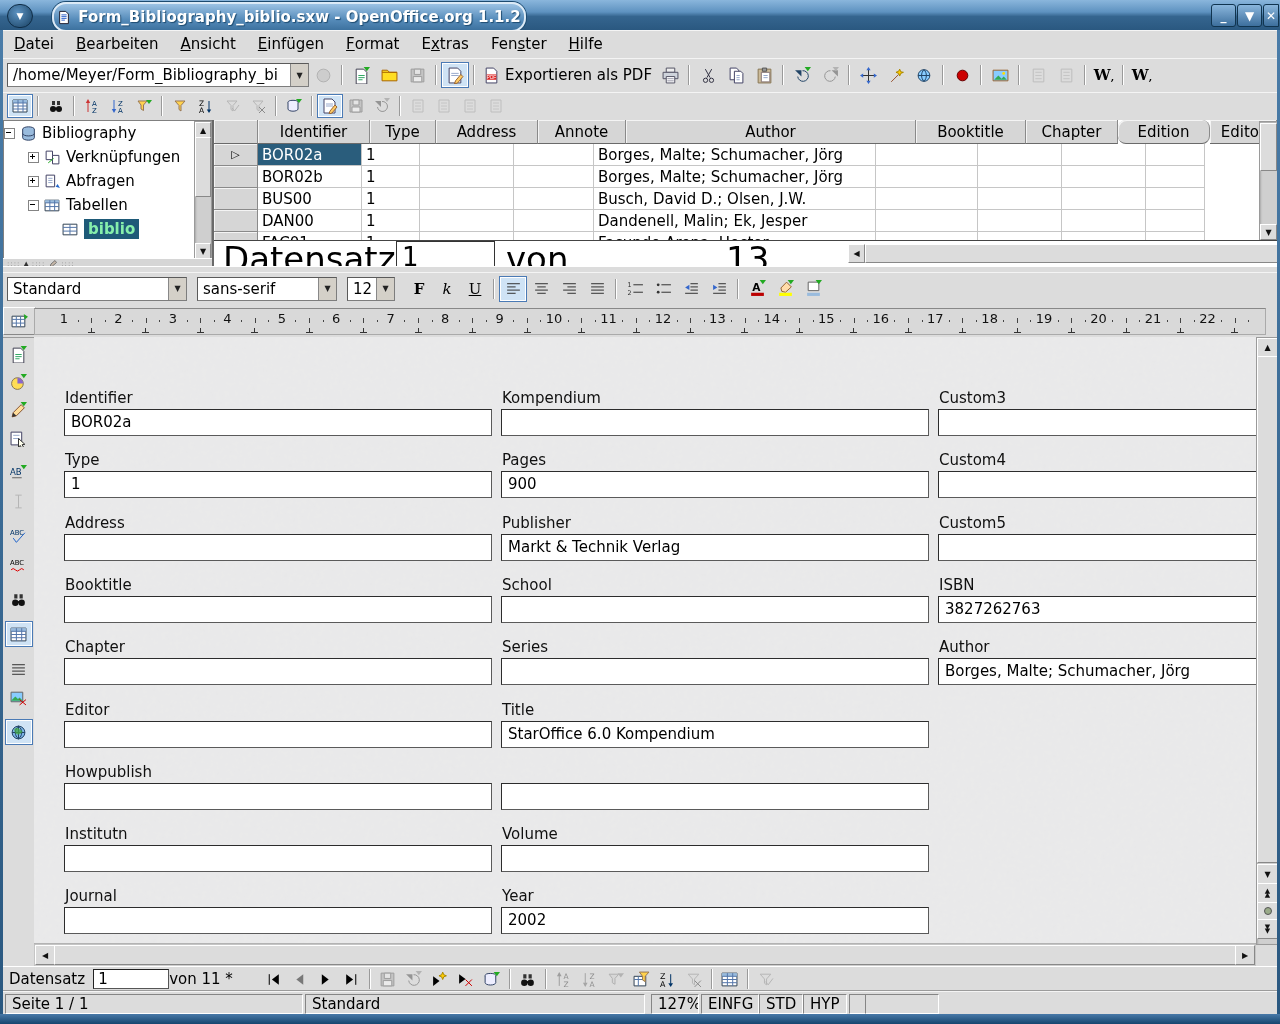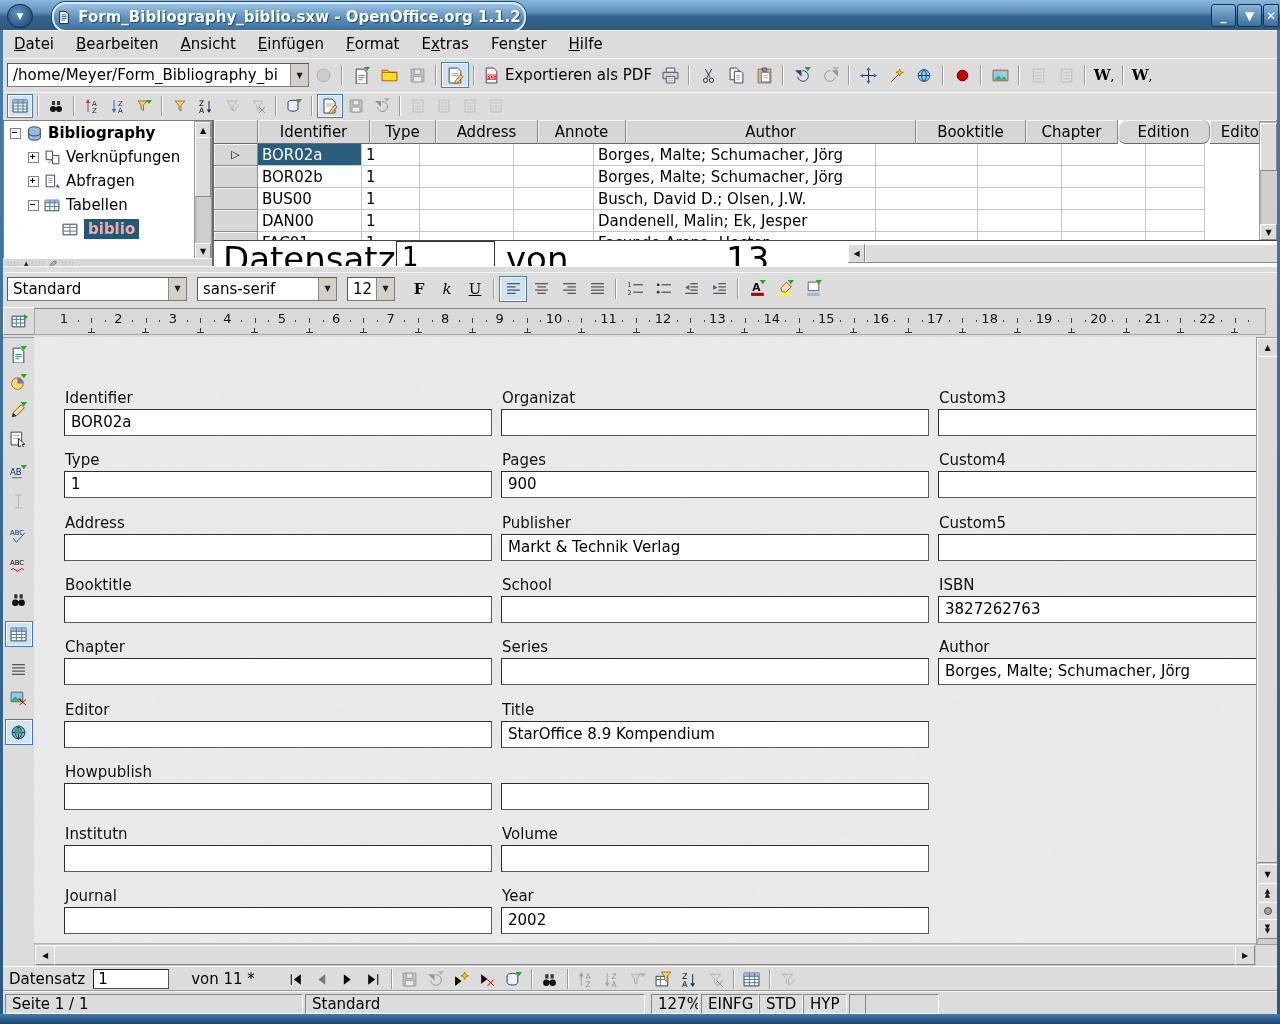--- a/index.html
+++ b/index.html
@@ -41,21 +41,21 @@
   .cbtn{width:17px;height:100%;background:#d4d0c8;border-left:1px solid #888;display:flex;align-items:center;justify-content:center;font-size:8px;color:#222;}
   .wglyph{font-family:"DejaVu Serif","Liberation Serif",serif;font-weight:bold;font-size:15px;}
   
   #explorer{left:3px;top:120px;width:209px;height:138px;background:#fff;border:1px solid #808080;border-bottom-color:#fff;border-right:none;}
   .titem{display:flex;align-items:center;height:24px;gap:5px;}
   .texp{width:9px;height:9px;border:1px solid #848484;background:#fff;position:relative;flex:0 0 auto;}
   .texp:before{content:"";position:absolute;left:1px;top:3px;width:5px;height:1px;background:#000;}
   .texp.plus:after{content:"";position:absolute;left:3px;top:1px;width:1px;height:5px;background:#000;}
   .ticon{width:17px;height:17px;flex:0 0 auto;}
   .tlabel{white-space:nowrap;}
-  .tsel{background:#1e5a78;color:#fca5a5;font-weight:bold;padding:1px 4px;}
+  .tsel{background:#1e5a78;color:#86efac;font-weight:bold;padding:1px 4px;}
   
   .sb{background:#cfcfcf;border:1px solid #9a9a9a;box-shadow:inset 1px 1px 2px #aaa;}
   .sbtn{background:#dcdcdc;border:1px solid #888;border-top-color:#fff;border-left-color:#fff;display:flex;align-items:center;justify-content:center;font-size:8px;color:#111;}
   .sthumb{background:#dcdcdc;border:1px solid #888;border-top-color:#fff;border-left-color:#fff;}
   
   #grid{left:214px;top:120px;width:1063px;height:120px;background:#fff;overflow:hidden;}
   .gh{background:#d6d6d6;border-right:1px solid #8a8a8a;border-bottom:1px solid #6a6a6a;box-shadow:inset 1px 1px 0 #f4f4f4;display:flex;align-items:center;justify-content:center;height:24px;box-sizing:border-box;}
   .gc{border-right:1px solid #c6c6c6;border-bottom:1px solid #c6c6c6;height:22px;box-sizing:border-box;padding:0 4px;display:flex;align-items:center;white-space:nowrap;overflow:hidden;}
   .gsel{background:#2a5d7c;color:#fff;}
   .rowsel{background:#d6d6d6;border-right:1px solid #8a8a8a;border-bottom:1px solid #8a8a8a;box-shadow:inset 1px 1px 0 #f4f4f4;display:flex;align-items:center;justify-content:center;height:22px;box-sizing:border-box;font-size:11px;}
@@ -391,21 +391,21 @@
       </div>
       <div class="tbtn sm dis">
         <svg viewBox="0 0 16 16">
           <path d="M3 2h10v12H3z" fill="#ddd" stroke="#999"></path>
           <path d="M5 5h6M5 8h6M5 11h6" stroke="#aaa"></path>
         </svg>
       </div>
     </div>
 
   <div id="explorer" class="abs">
-      <div class="titem" style="padding-left: 6px; font-weight: bold;">
+      <div class="titem" style="">
         <span class="texp"></span>
         <span class="ticon">
           <svg viewBox="0 0 16 16">
             <ellipse cx="8" cy="4" rx="5.5" ry="2.3" fill="#9bd" stroke="#346"></ellipse>
             <path d="M2.5 4v8c0 1.3 2.5 2.3 5.5 2.3s5.5-1 5.5-2.3V4" fill="#9bd" stroke="#346"></path>
             <path d="M2.5 8c0 1.3 2.5 2.3 5.5 2.3S13.5 9.3 13.5 8" fill="none" stroke="#346"></path>
           </svg>
         </span>
         <span class="tlabel">Bibliography</span>
       </div>
@@ -895,32 +895,32 @@
         <div class="flabel" style="left: 31px; top: 301.2px;">Chapter</div>
         <div class="ffield" style="left: 30px; top: 321.2px; width: 420px;"></div>
         <div class="flabel" style="left: 31px; top: 363.5px;">Editor</div>
         <div class="ffield" style="left: 30px; top: 383.5px; width: 420px;"></div>
         <div class="flabel" style="left: 31px; top: 425.8px;">Howpublish</div>
         <div class="ffield" style="left: 30px; top: 445.8px; width: 420px;"></div>
         <div class="flabel" style="left: 31px; top: 488.1px; text-align: center;">Institutn</div>
         <div class="ffield" style="left: 30px; top: 508.1px; width: 420px;"></div>
         <div class="flabel" style="left: 31px; top: 550.4px;">Journal</div>
         <div class="ffield" style="left: 30px; top: 570.4px; width: 420px;"></div>
-        <div class="flabel" style="left: 468px; top: 52px;">Organizat</div>
+        <div class="flabel" style="left: 468px; top: 52px;">Kompendium</div>
         <div class="ffield" style="left: 467px; top: 72px; width: 420px;"></div>
         <div class="flabel" style="left: 468px; top: 114.3px;">Pages</div>
         <div class="ffield" style="left: 467px; top: 134.3px; width: 420px;">900</div>
         <div class="flabel" style="left: 468px; top: 176.6px;">Publisher</div>
         <div class="ffield" style="left: 467px; top: 196.6px; width: 420px;">Markt &amp; Technik Verlag</div>
         <div class="flabel" style="left: 468px; top: 238.9px;">School</div>
         <div class="ffield" style="left: 467px; top: 258.9px; width: 420px;"></div>
         <div class="flabel" style="left: 468px; top: 301.2px;">Series</div>
         <div class="ffield" style="left: 467px; top: 321.2px; width: 420px;"></div>
         <div class="flabel" style="left: 468px; top: 363.5px;">Title</div>
-        <div class="ffield" style="left: 467px; top: 383.5px; width: 420px;">StarOffice 8.9 Kompendium</div>
+        <div class="ffield" style="left: 467px; top: 383.5px; width: 420px;">StarOffice 6.0 Kompendium</div>
         <div class="flabel" style="left: 468px; top: 425.8px; margin-top: 22px;">RepType</div>
         <div class="ffield" style="left: 467px; top: 445.8px; width: 420px;"></div>
         <div class="flabel" style="left: 468px; top: 488.1px;">Volume</div>
         <div class="ffield" style="left: 467px; top: 508.1px; width: 420px;"></div>
         <div class="flabel" style="left: 468px; top: 550.4px;">Year</div>
         <div class="ffield" style="left: 467px; top: 570.4px; width: 420px;">2002</div>
         <div class="flabel" style="left: 905px; top: 52px;">Custom3</div>
         <div class="ffield" style="left: 904px; top: 72px; width: 318px;"></div>
         <div class="flabel" style="left: 905px; top: 114.3px;">Custom4</div>
         <div class="ffield" style="left: 904px; top: 134.3px; width: 318px;"></div>
@@ -946,21 +946,21 @@
 
   <div id="hscroll" class="abs">
     <div class="sbtn abs" style="left:1px;top:2px;width:18px;height:18px;">◀</div>
     <div class="sthumb abs" style="left:20px;top:2px;width:1180px;height:18px;"></div>
     <div class="sbtn abs" style="left:1201px;top:2px;width:18px;height:18px;">▶</div>
   </div>
 
   <div id="formnav" class="abs">
     <span style="margin-left:6px;">Datensatz</span>
     <span style="margin-left:8px;width:70px;height:18px;background:#fff;border:1px solid #555;border-top-color:#222;border-left-color:#222;padding-left:4px;line-height:18px;">1</span>
-    <span style="margin-left:22px;">von 11 *</span>
+    <span style="margin-left:0;">von 11 *</span>
     <span style="width:28px;"></span>
     <span id="formnav-icons" style="display:flex;align-items:center;">
         <div class="tbtn">
           <svg viewBox="0 0 16 16">
             <path d="M4 3v10" stroke="#000" stroke-width="1.8"></path>
             <path d="M13 3L6.5 8l6.5 5z" fill="#000"></path>
           </svg>
         </div>
         <div class="tbtn dis">
           <svg viewBox="0 0 16 16">

